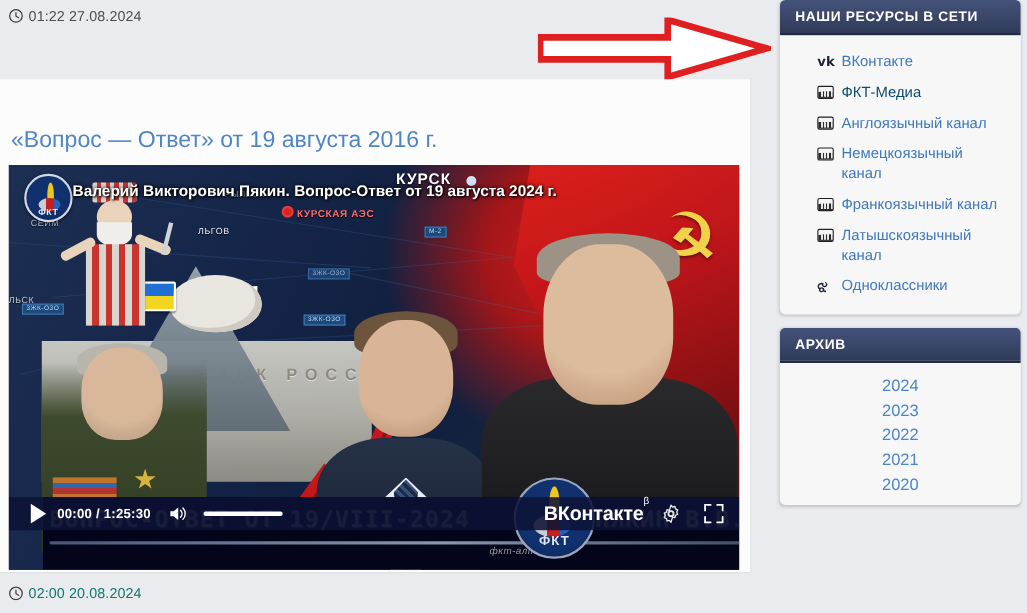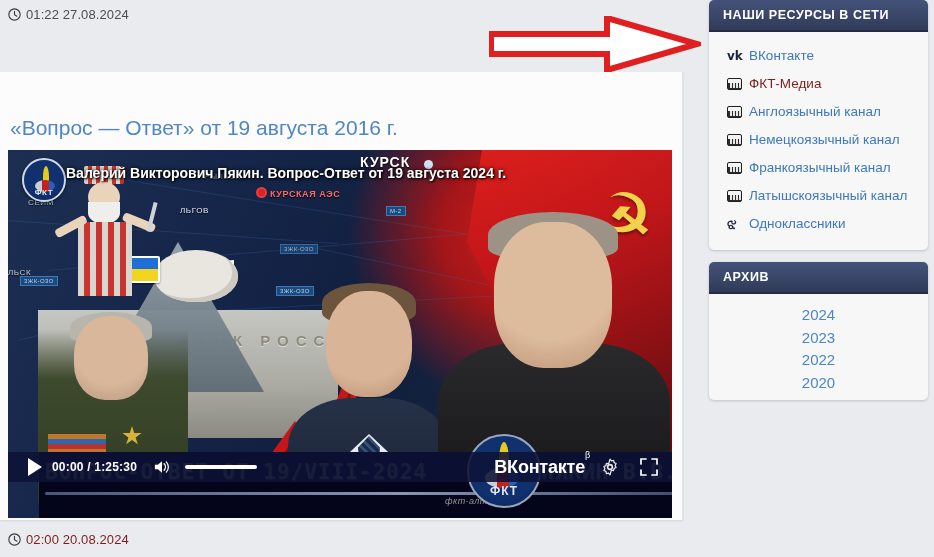--- a/index.html
+++ b/index.html
@@ -27,21 +27,21 @@
     left: 8px; top: 7px;
     font-size: 13px;
     color: #4d4d4d;
     display: flex; align-items: center; gap: 5px;
     letter-spacing: .1px;
   }
   .timestamp-bottom {
     position: absolute;
     left: 8px; top: 532px;
     font-size: 13px;
-    color: #7f1d1d;
+    color: #0f766e;
     display: flex; align-items: center; gap: 5px;
     letter-spacing: .1px;
   }
   .clock-ico { display: inline-block; width: 13px; height: 13px; position: relative; }
   .clock-ico svg { display:block; }
 
   .content-card {
     position: absolute;
     left: 0; top: 72px;
     width: 683px; height: 448px;
@@ -319,30 +319,30 @@
     overflow:hidden;
     margin-bottom: 12px;
   }
   .widget-head {
     background: linear-gradient(180deg,#44527a 0%, #3a4668 55%, #2f3a58 100%);
     color:#fff;
     font-size:12.5px; font-weight:700; letter-spacing:.55px;
     padding: 8px 12px 8px 14px;
     border-bottom: 2px solid #222c45;
   }
-  .widget-body { padding: 10px 0 12px 0; }
+  .widget-body { padding: 10px 0 12px 16px; }
   .res-item {
     display:flex; align-items:flex-start; gap:7px;
     padding: 5px 14px 5px 18px;
     font-size:13.5px; line-height:18px;
     color:#3f78bb;
     cursor:pointer;
   }
   .res-item .label { word-break: break-word; }
-  .res-item.red .label { color:#7f1d1d; }
+  .res-item.red .label { color:#0c4a6e; }
   .ico { flex: 0 0 auto; width:15px; height:15px; margin-top:2px; position:relative;}
   .yt-ico {
     width:15px;height:12px;border-radius:2px;margin-top:3px;
     background: linear-gradient(180deg,#f3f4f6 0 42%, #2b2b2b 42% 100%);
     border:1px solid #1f1f1f;
     position:relative; overflow:hidden;
   }
   .yt-ico:after{
     content:"";position:absolute;left:2px;bottom:1px;width:11px;height:5px;
     background: repeating-linear-gradient(90deg,#e8e8e8 0 2px,#2b2b2b 2px 3px);
@@ -564,20 +564,21 @@
         </div>
       </div>
     </div>
 
     <div class="widget">
       <div class="widget-head">АРХИВ</div>
       <div class="archive-years">
         <div class="year">2024</div>
         <div class="year">2023</div>
         <div class="year">2022</div>
+        <div class="year">2021</div>
         <div class="year">2020</div>
       </div>
     </div>
   </div>
 
   <svg class="annot-arrow" viewBox="0 0 212 56">
     <path d="M2 18 H118 V2 L208 28 L118 54 V38 H2 Z" fill="#ffffff" stroke="#e02020" stroke-width="6" stroke-linejoin="miter"></path>
   </svg>
 
 </div>

